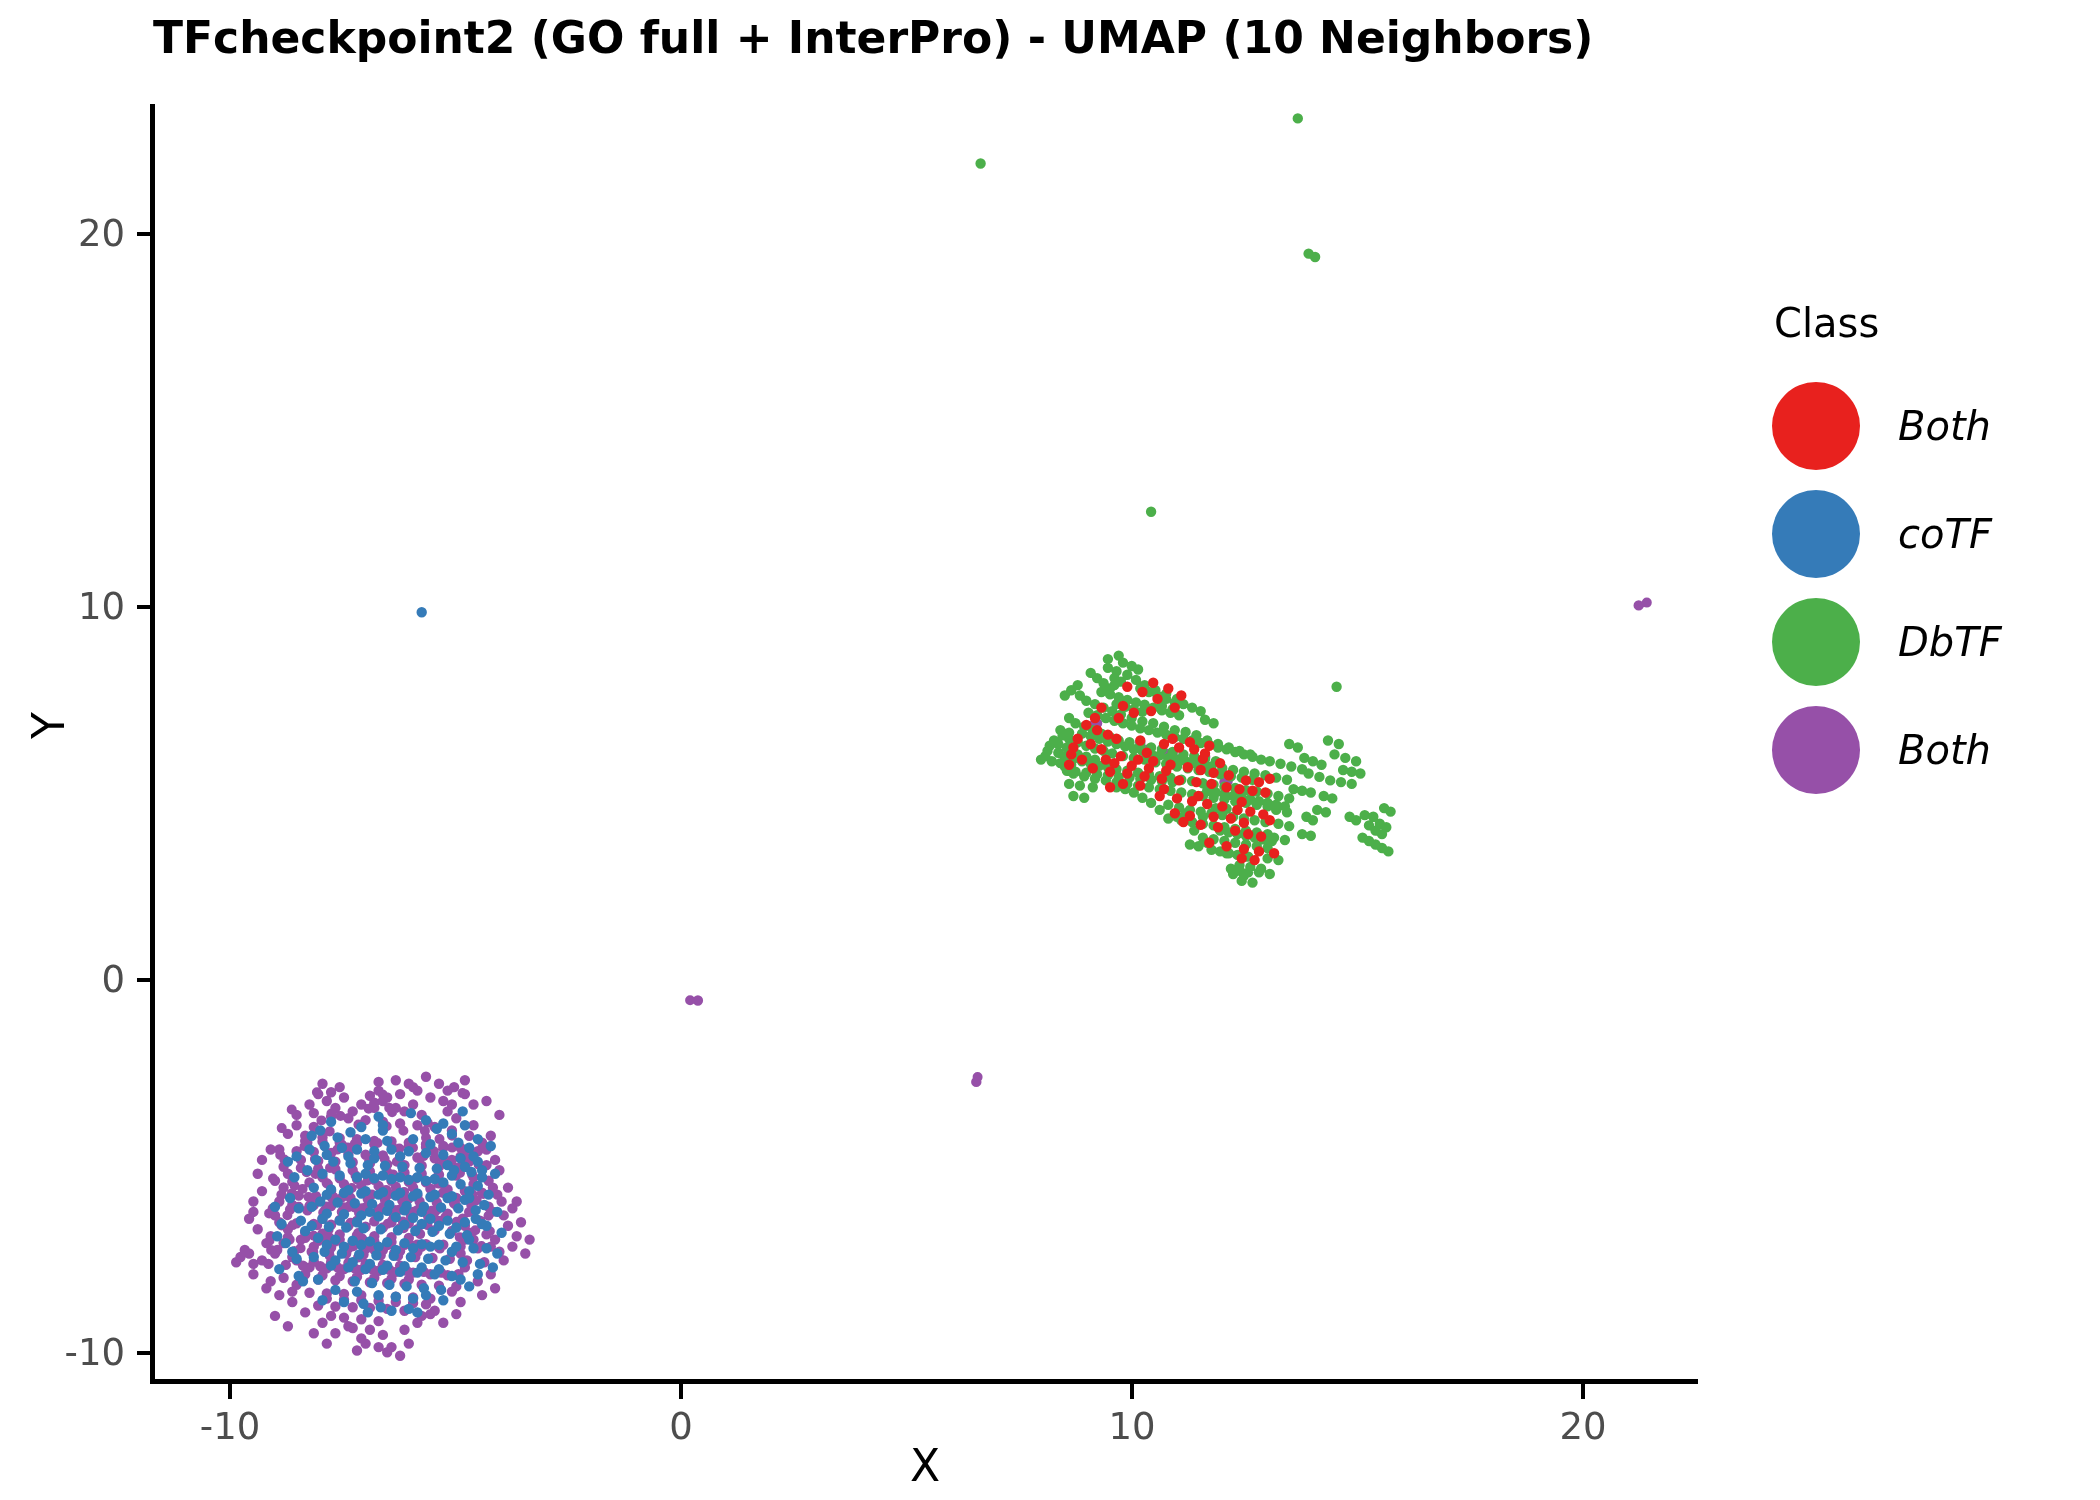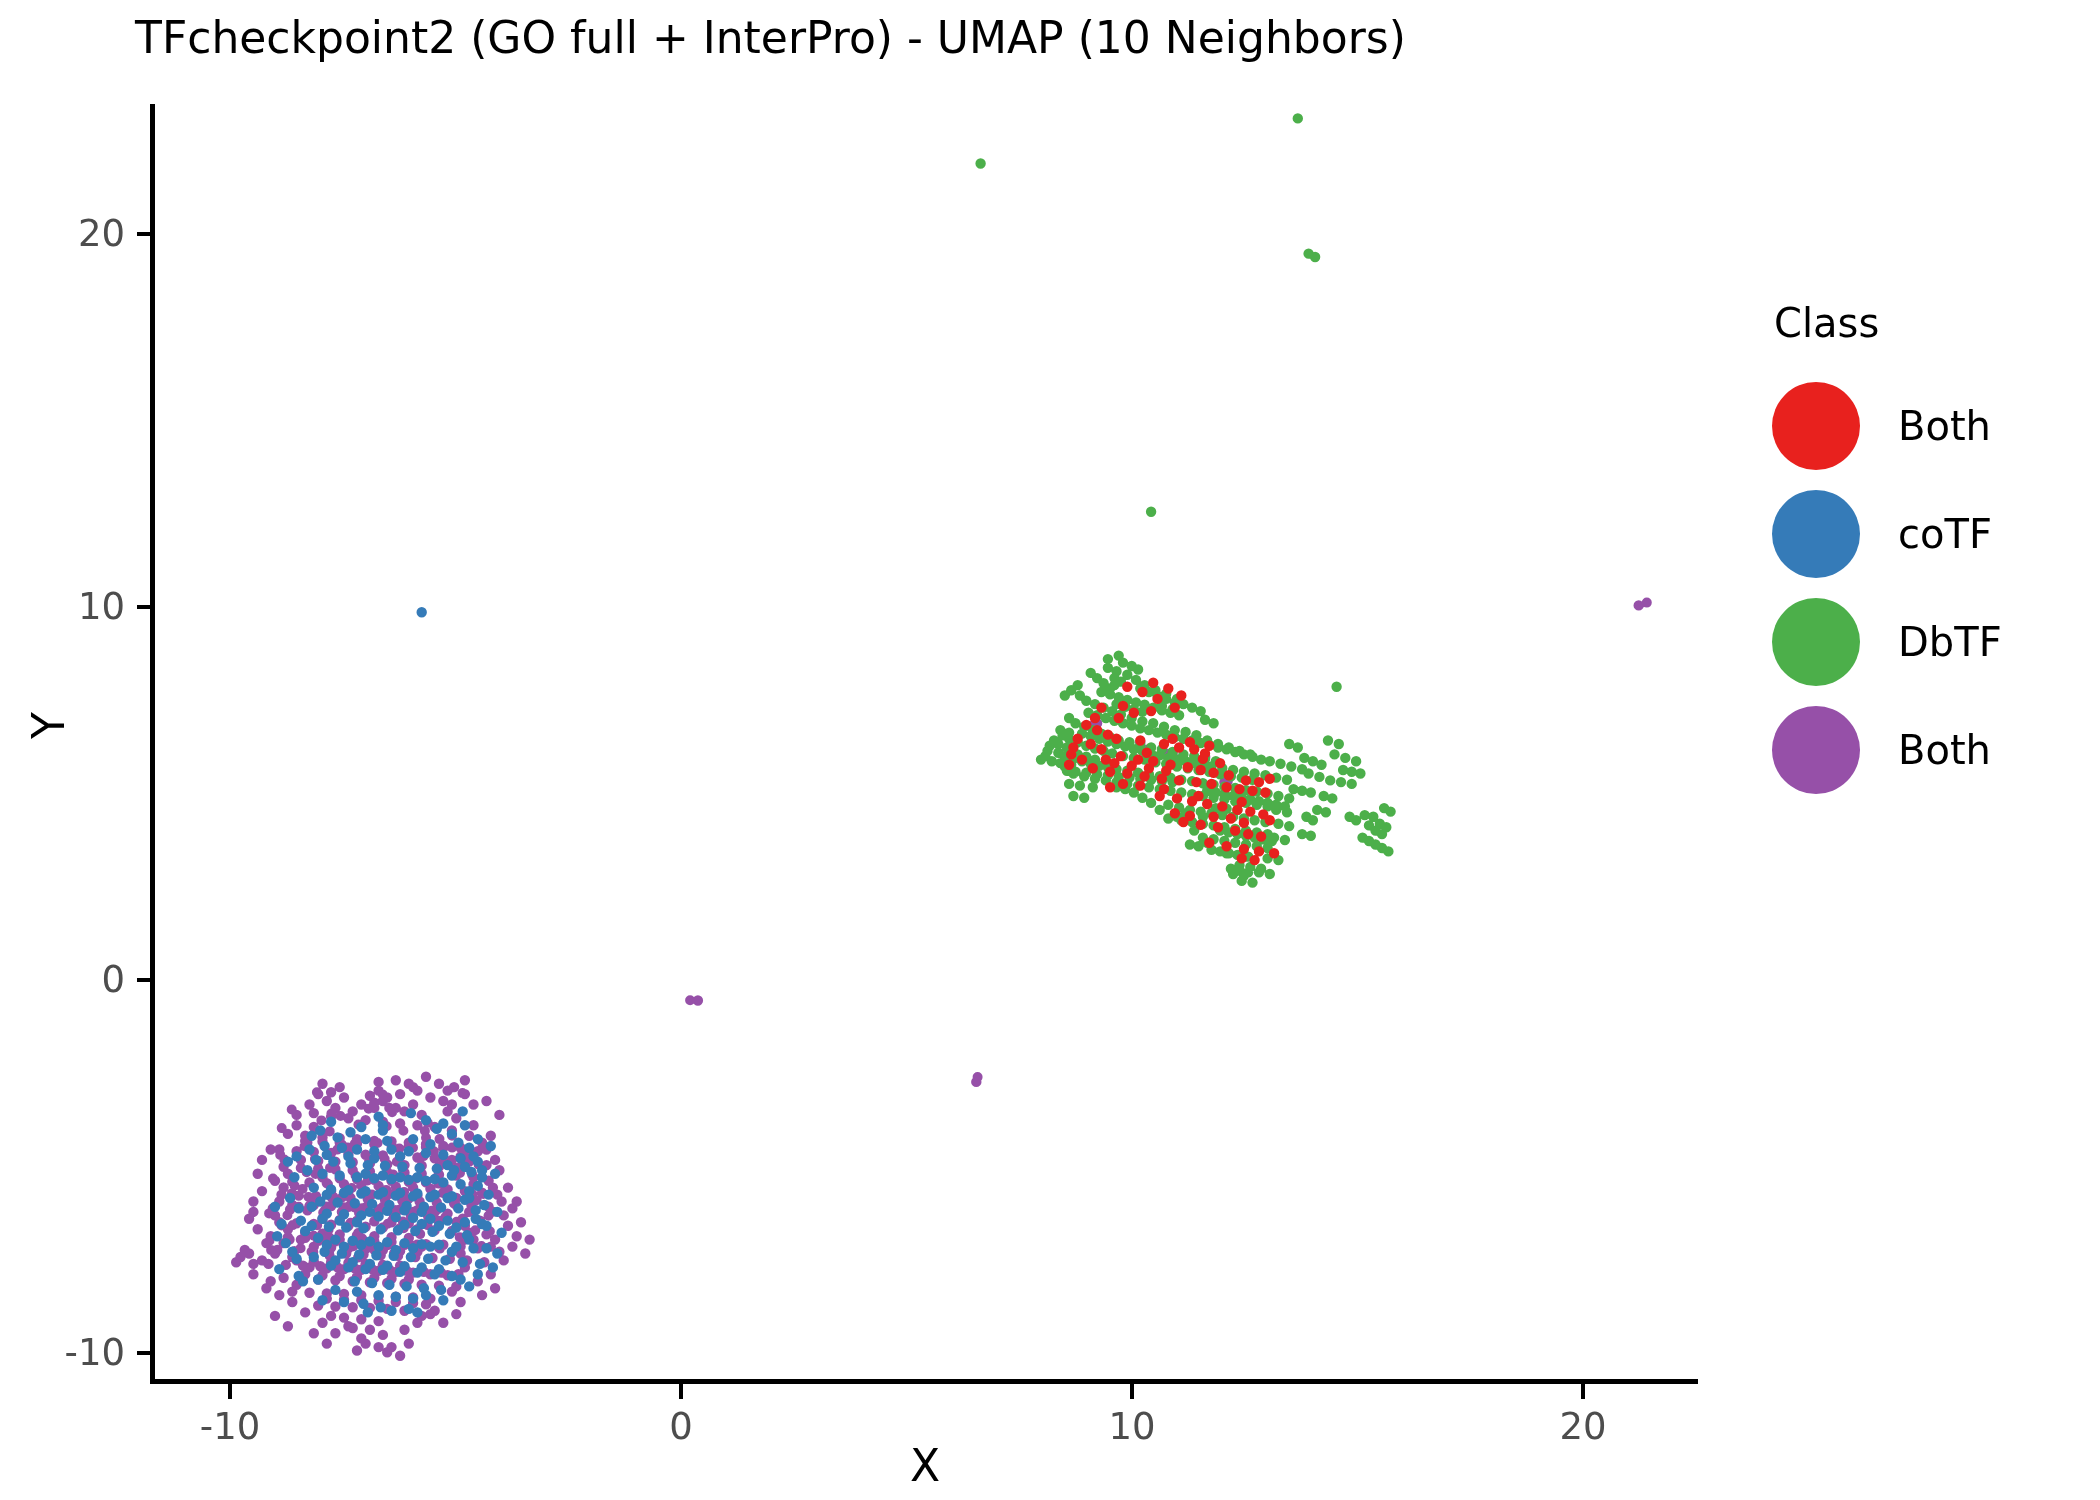--- a/index.html
+++ b/index.html
@@ -19,27 +19,27 @@
     position: absolute;
     left: 0; top: 0;
     width: 2100px;
     height: 1500px;
     background: #ffffff;
   }
 
   
   #plot-title {
     position: absolute;
-    left: 135px;
+    left: 153px;
     top: 12px;
     font-size: 44px;
     color: #000000;
     letter-spacing: 0px;
     white-space: nowrap;
-    font-weight: 400;
+    font-weight: 700;
   }
 
   
   #panel {
     position: absolute;
     left: 152px;
     top: 108px;
     width: 1545px;
     height: 1272px;
     background: #ffffff;
@@ -155,20 +155,21 @@
     height: 88px;
     border-radius: 50%;
     flex: 0 0 auto;
     margin-left: 6px;
   }
   .legend-label {
     font-size: 40px;
     color: #000000;
     margin-left: 38px;
     white-space: nowrap;
+    font-style: italic;
   }
 </style>
 </head>
 <body>
 
 <div id="figure">
 
   <div id="plot-title">TFcheckpoint2 (GO full + InterPro) - UMAP (10 Neighbors)</div>
 
   <div id="panel">

